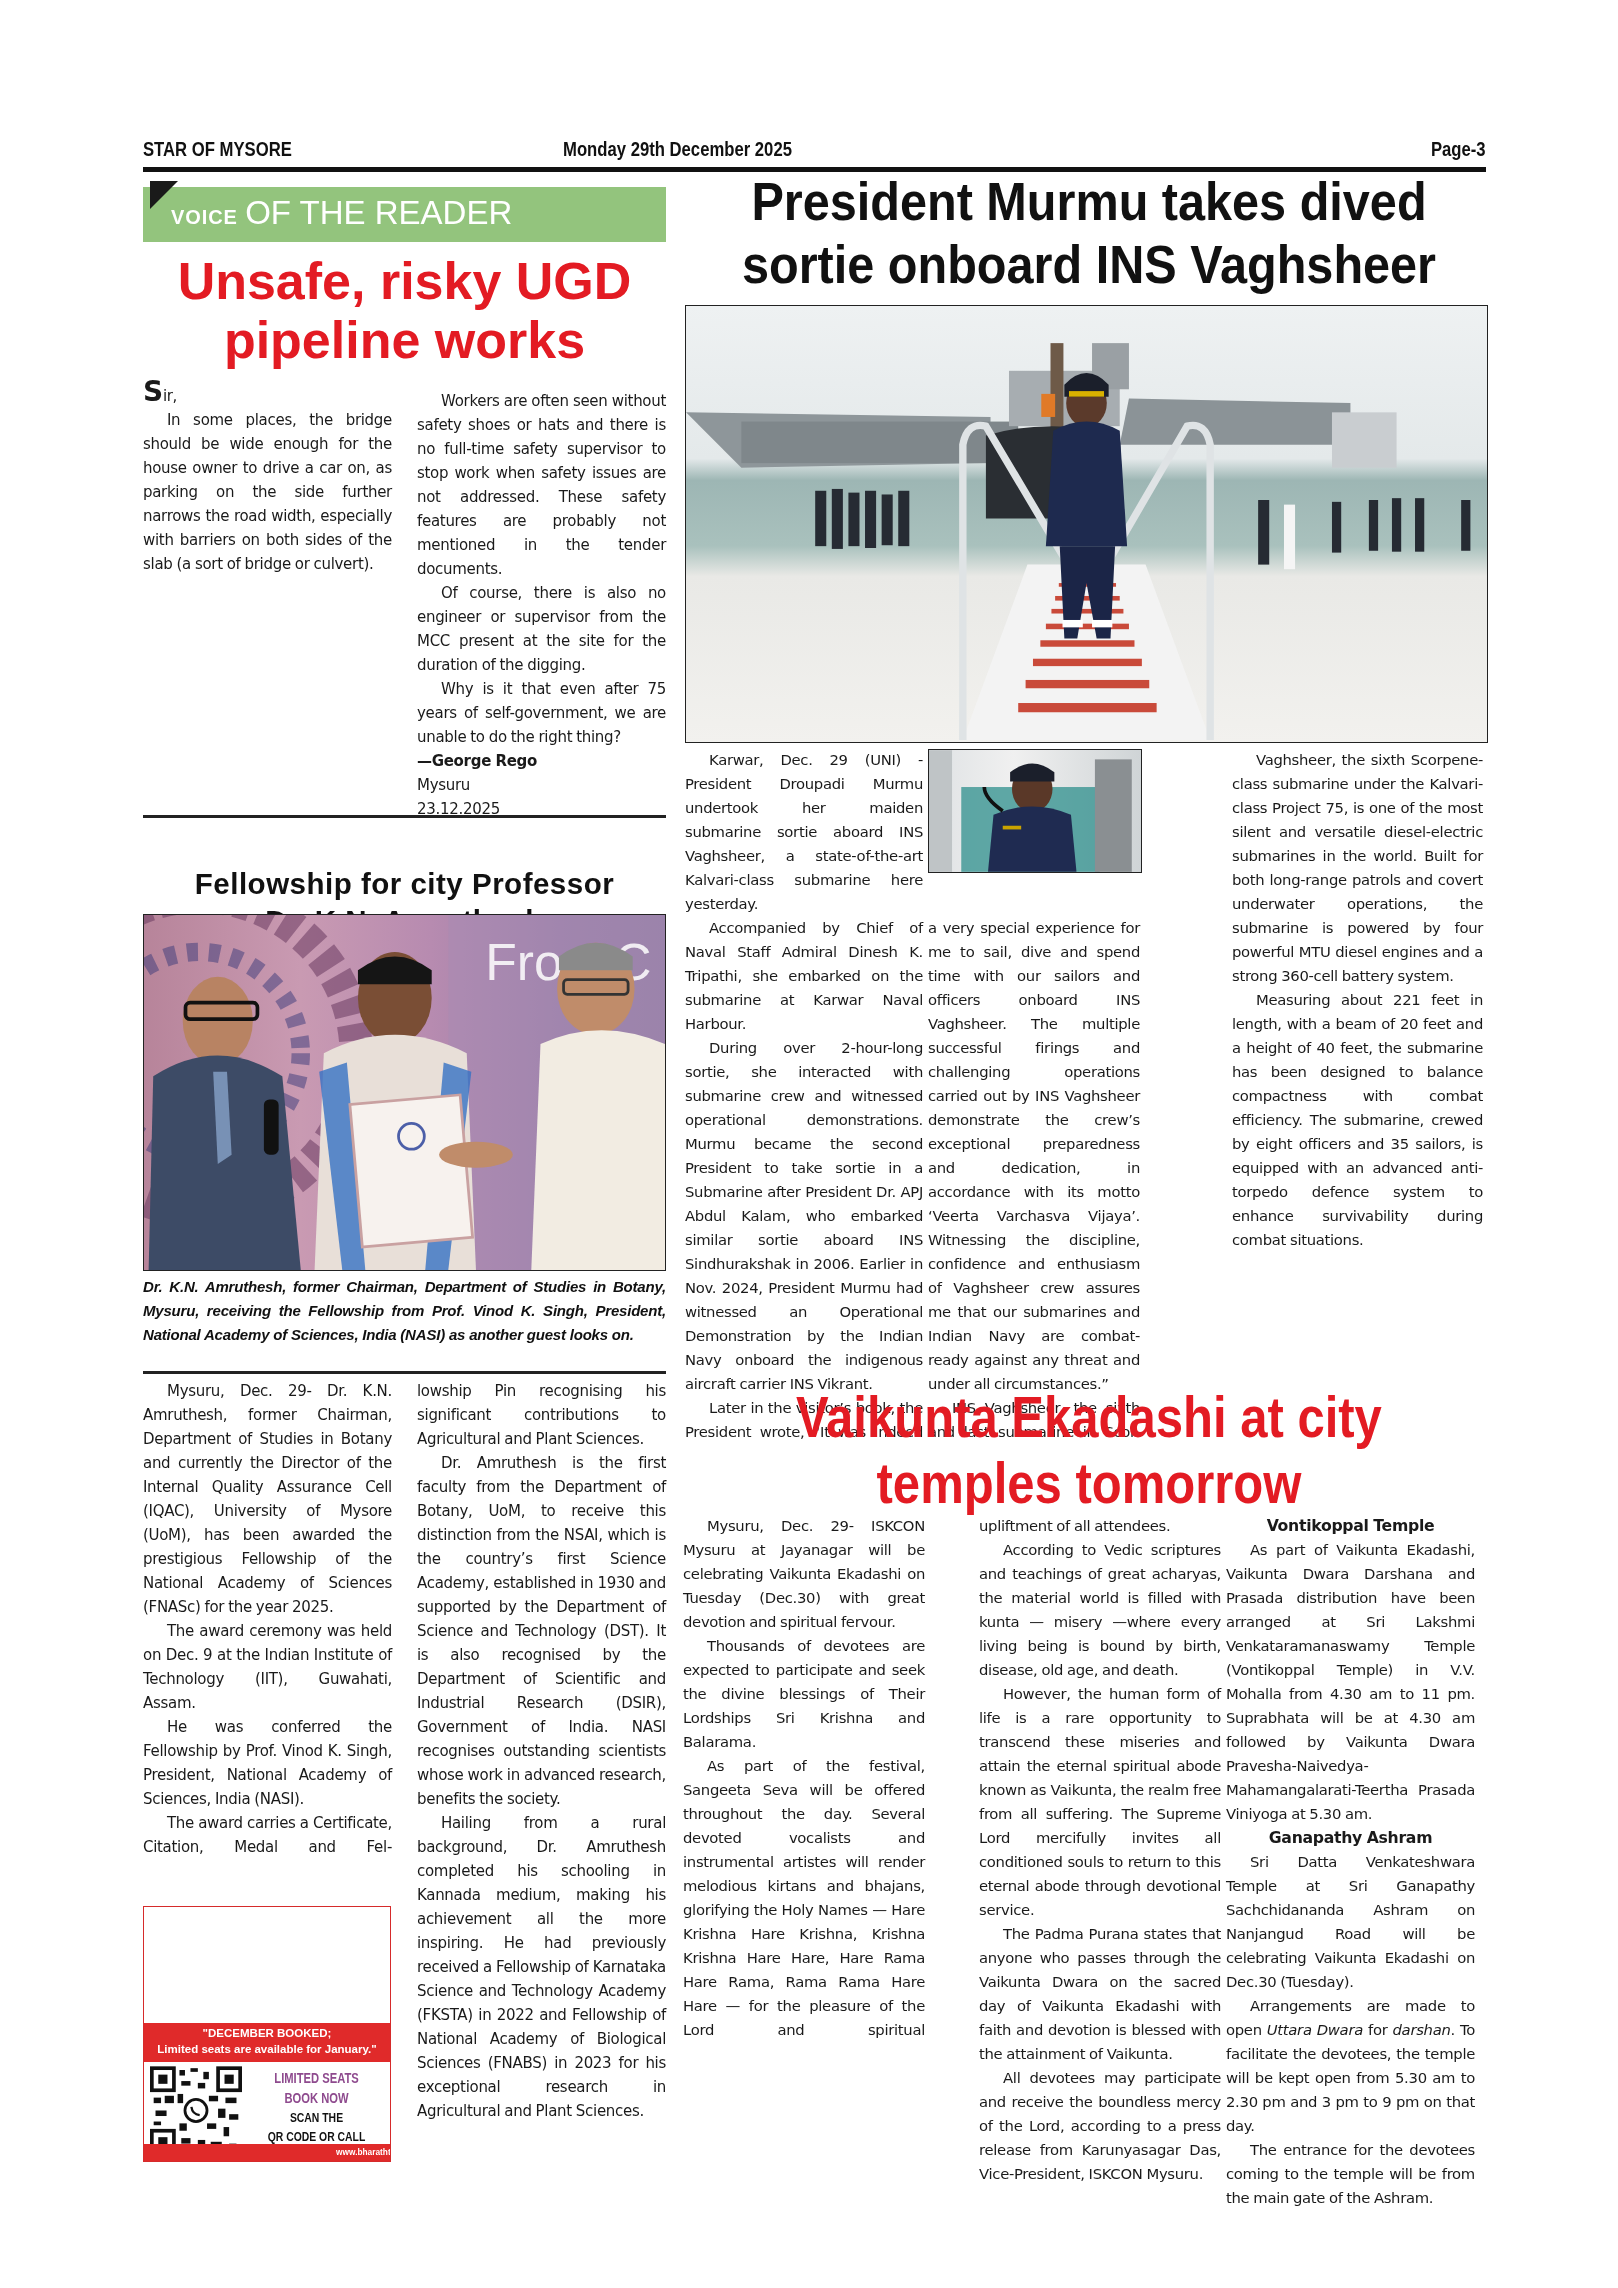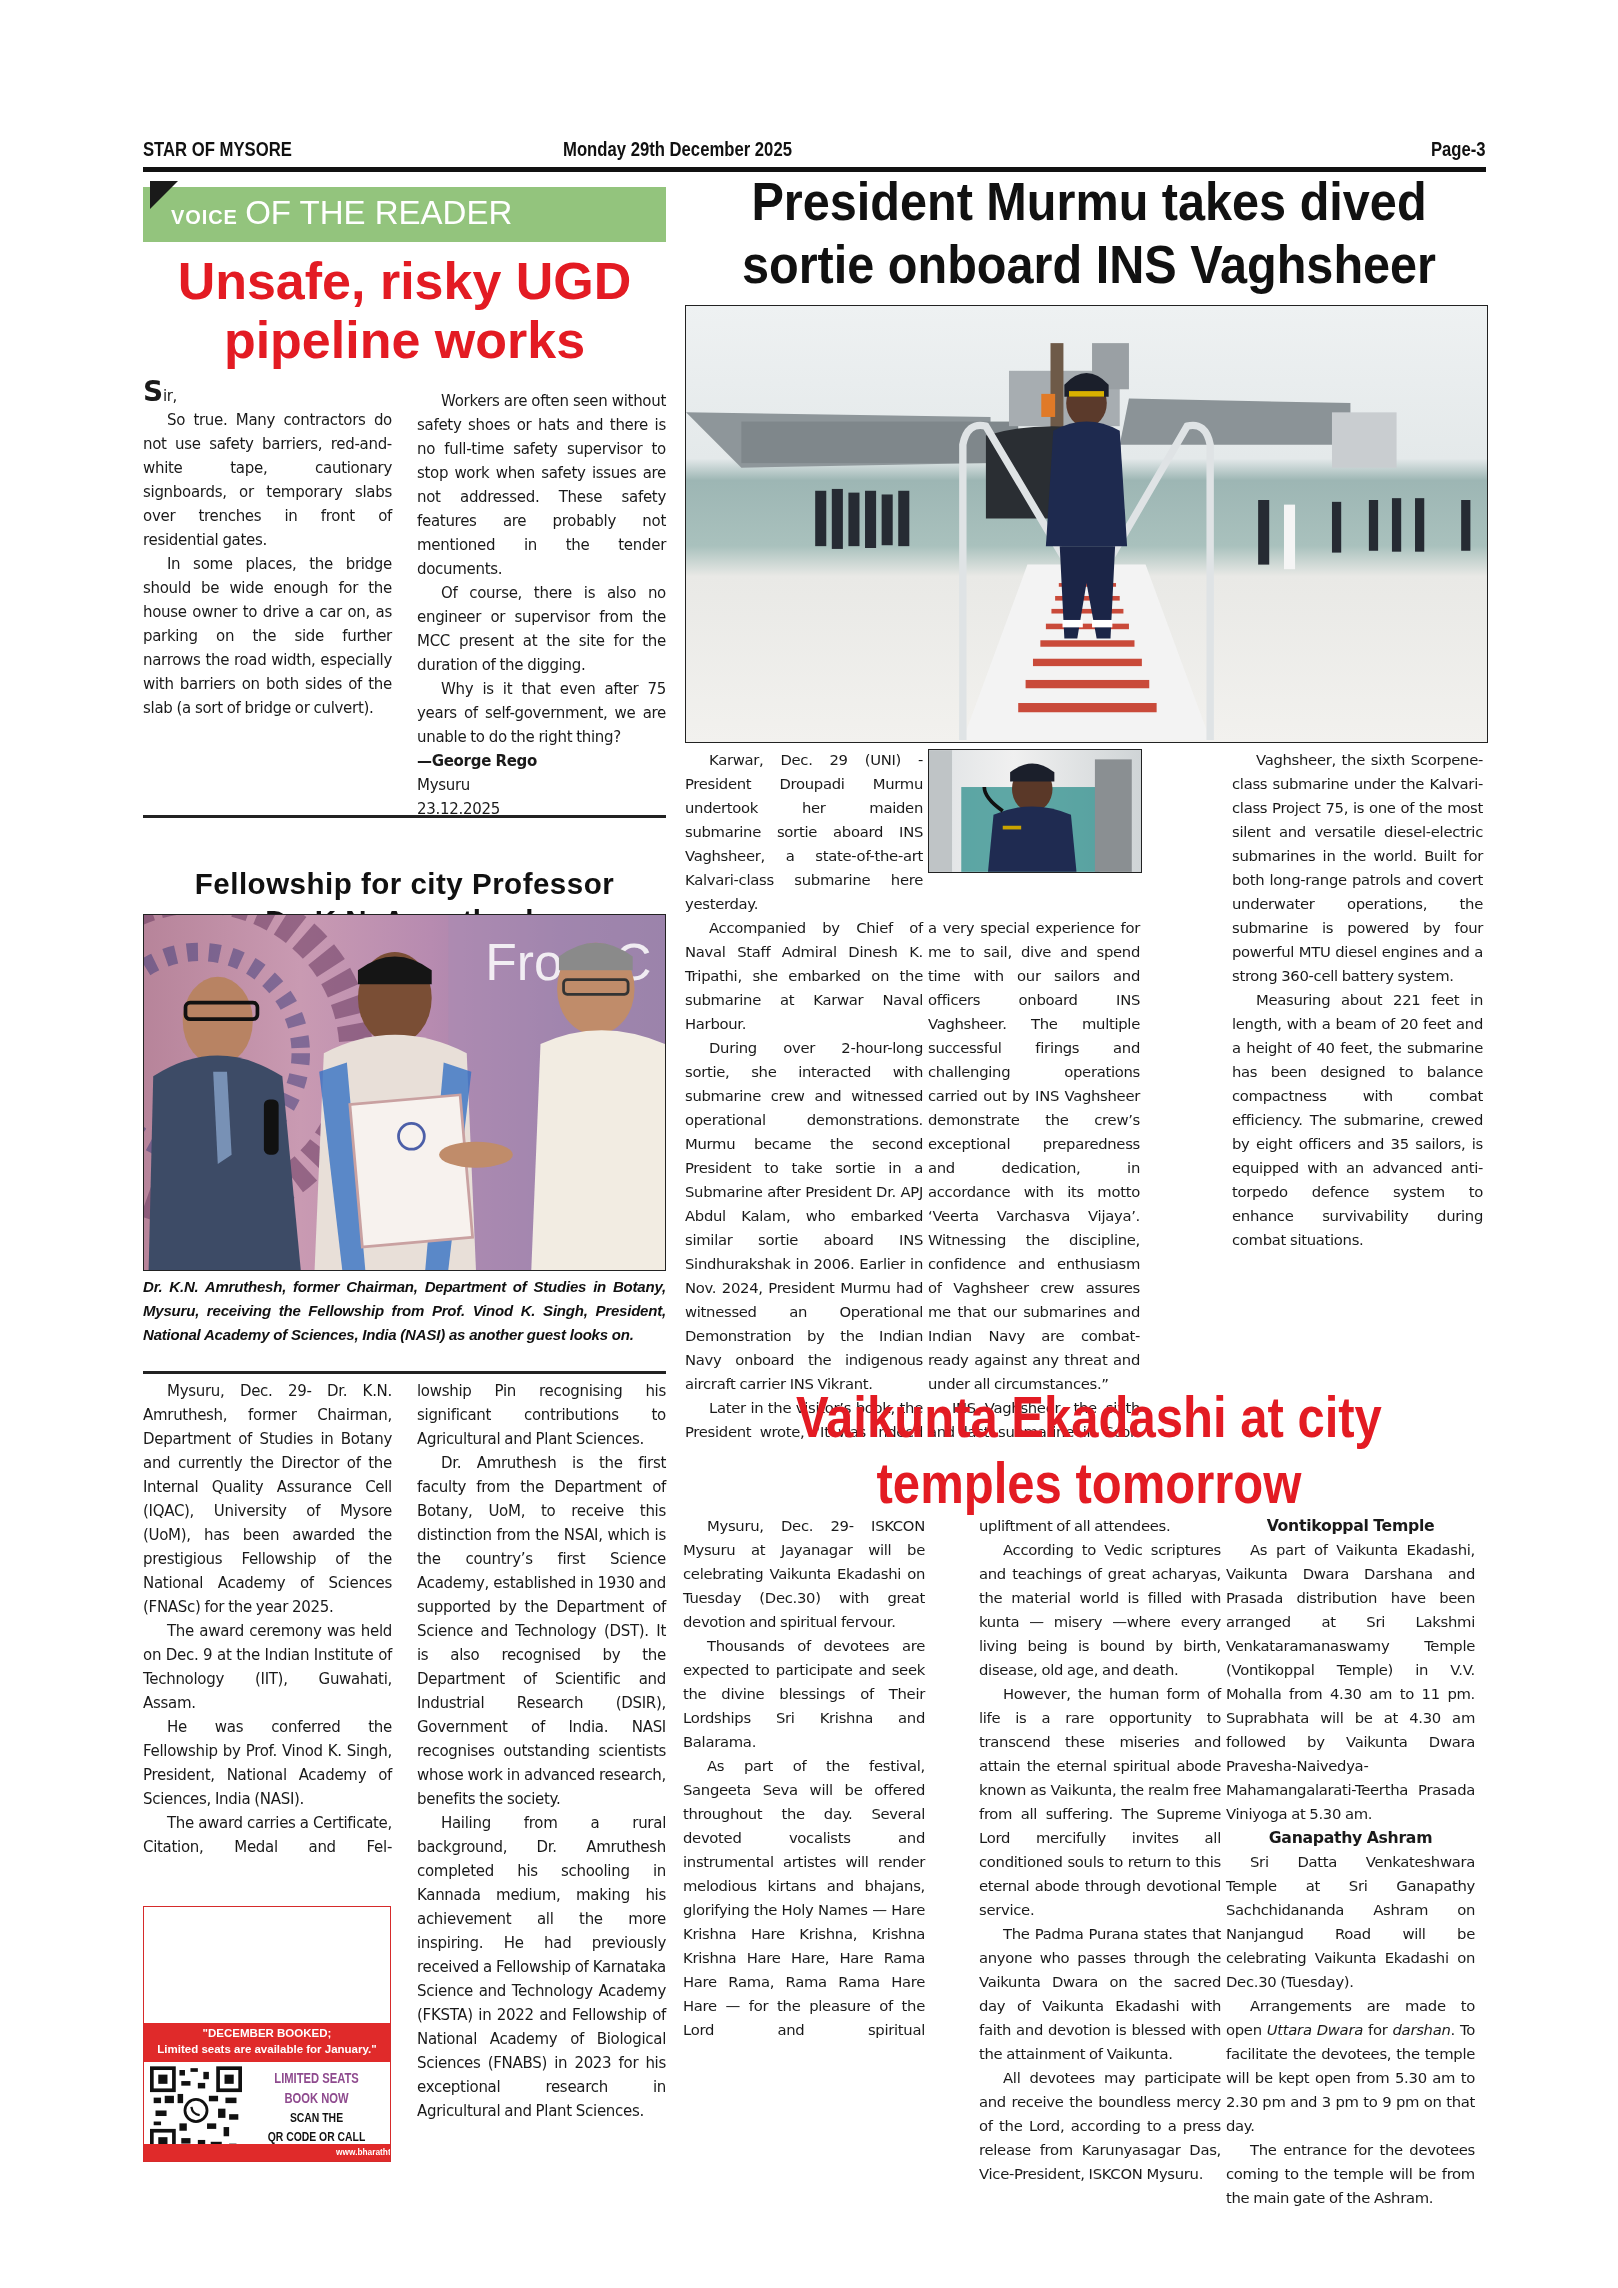--- a/index.html
+++ b/index.html
@@ -49,21 +49,20 @@
   <span class="voice">VOICE</span><span class="rest">OF THE READER</span>
 </div>
 
 <div class="abs red-head" style="left:143px; top:252px; width:523px; font-size:52px;">
   <div>Unsafe, risky UGD</div>
   <div>pipeline works</div>
 </div>
 
 <div class="col" style="left:143px; top:380px; width:249px;">
   <p class="noind"><span class="dropcap">S</span><span>ir,</span></p>
-  <p>So true. Many contractors do not use safety barriers, red-and-white tape, cautionary signboards, or temporary slabs over trenches in front of residential gates.</p>
   <p>In some places, the bridge should be wide enough for the house owner to drive a car on, as parking on the side further narrows the road width, especially with barriers on both sides of the slab (a sort of bridge or culvert).</p>
 </div>
 
 <div class="col" style="left:417px; top:389px; width:249px;">
   <p>Workers are often seen without safety shoes or hats and there is no full-time safety supervisor to stop work when safety issues are not addressed. These safety features are probably not mentioned in the tender documents.</p>
   <p>Of course, there is also no engineer or supervisor from the MCC present at the site for the duration of the digging.</p>
   <p>Why is it that even after 75 years of self-government, we are unable to do the right thing?</p>
   <p class="sig">—George Rego</p>
   <p class="noind">Mysuru</p>
   <p class="noind">23.12.2025</p>

